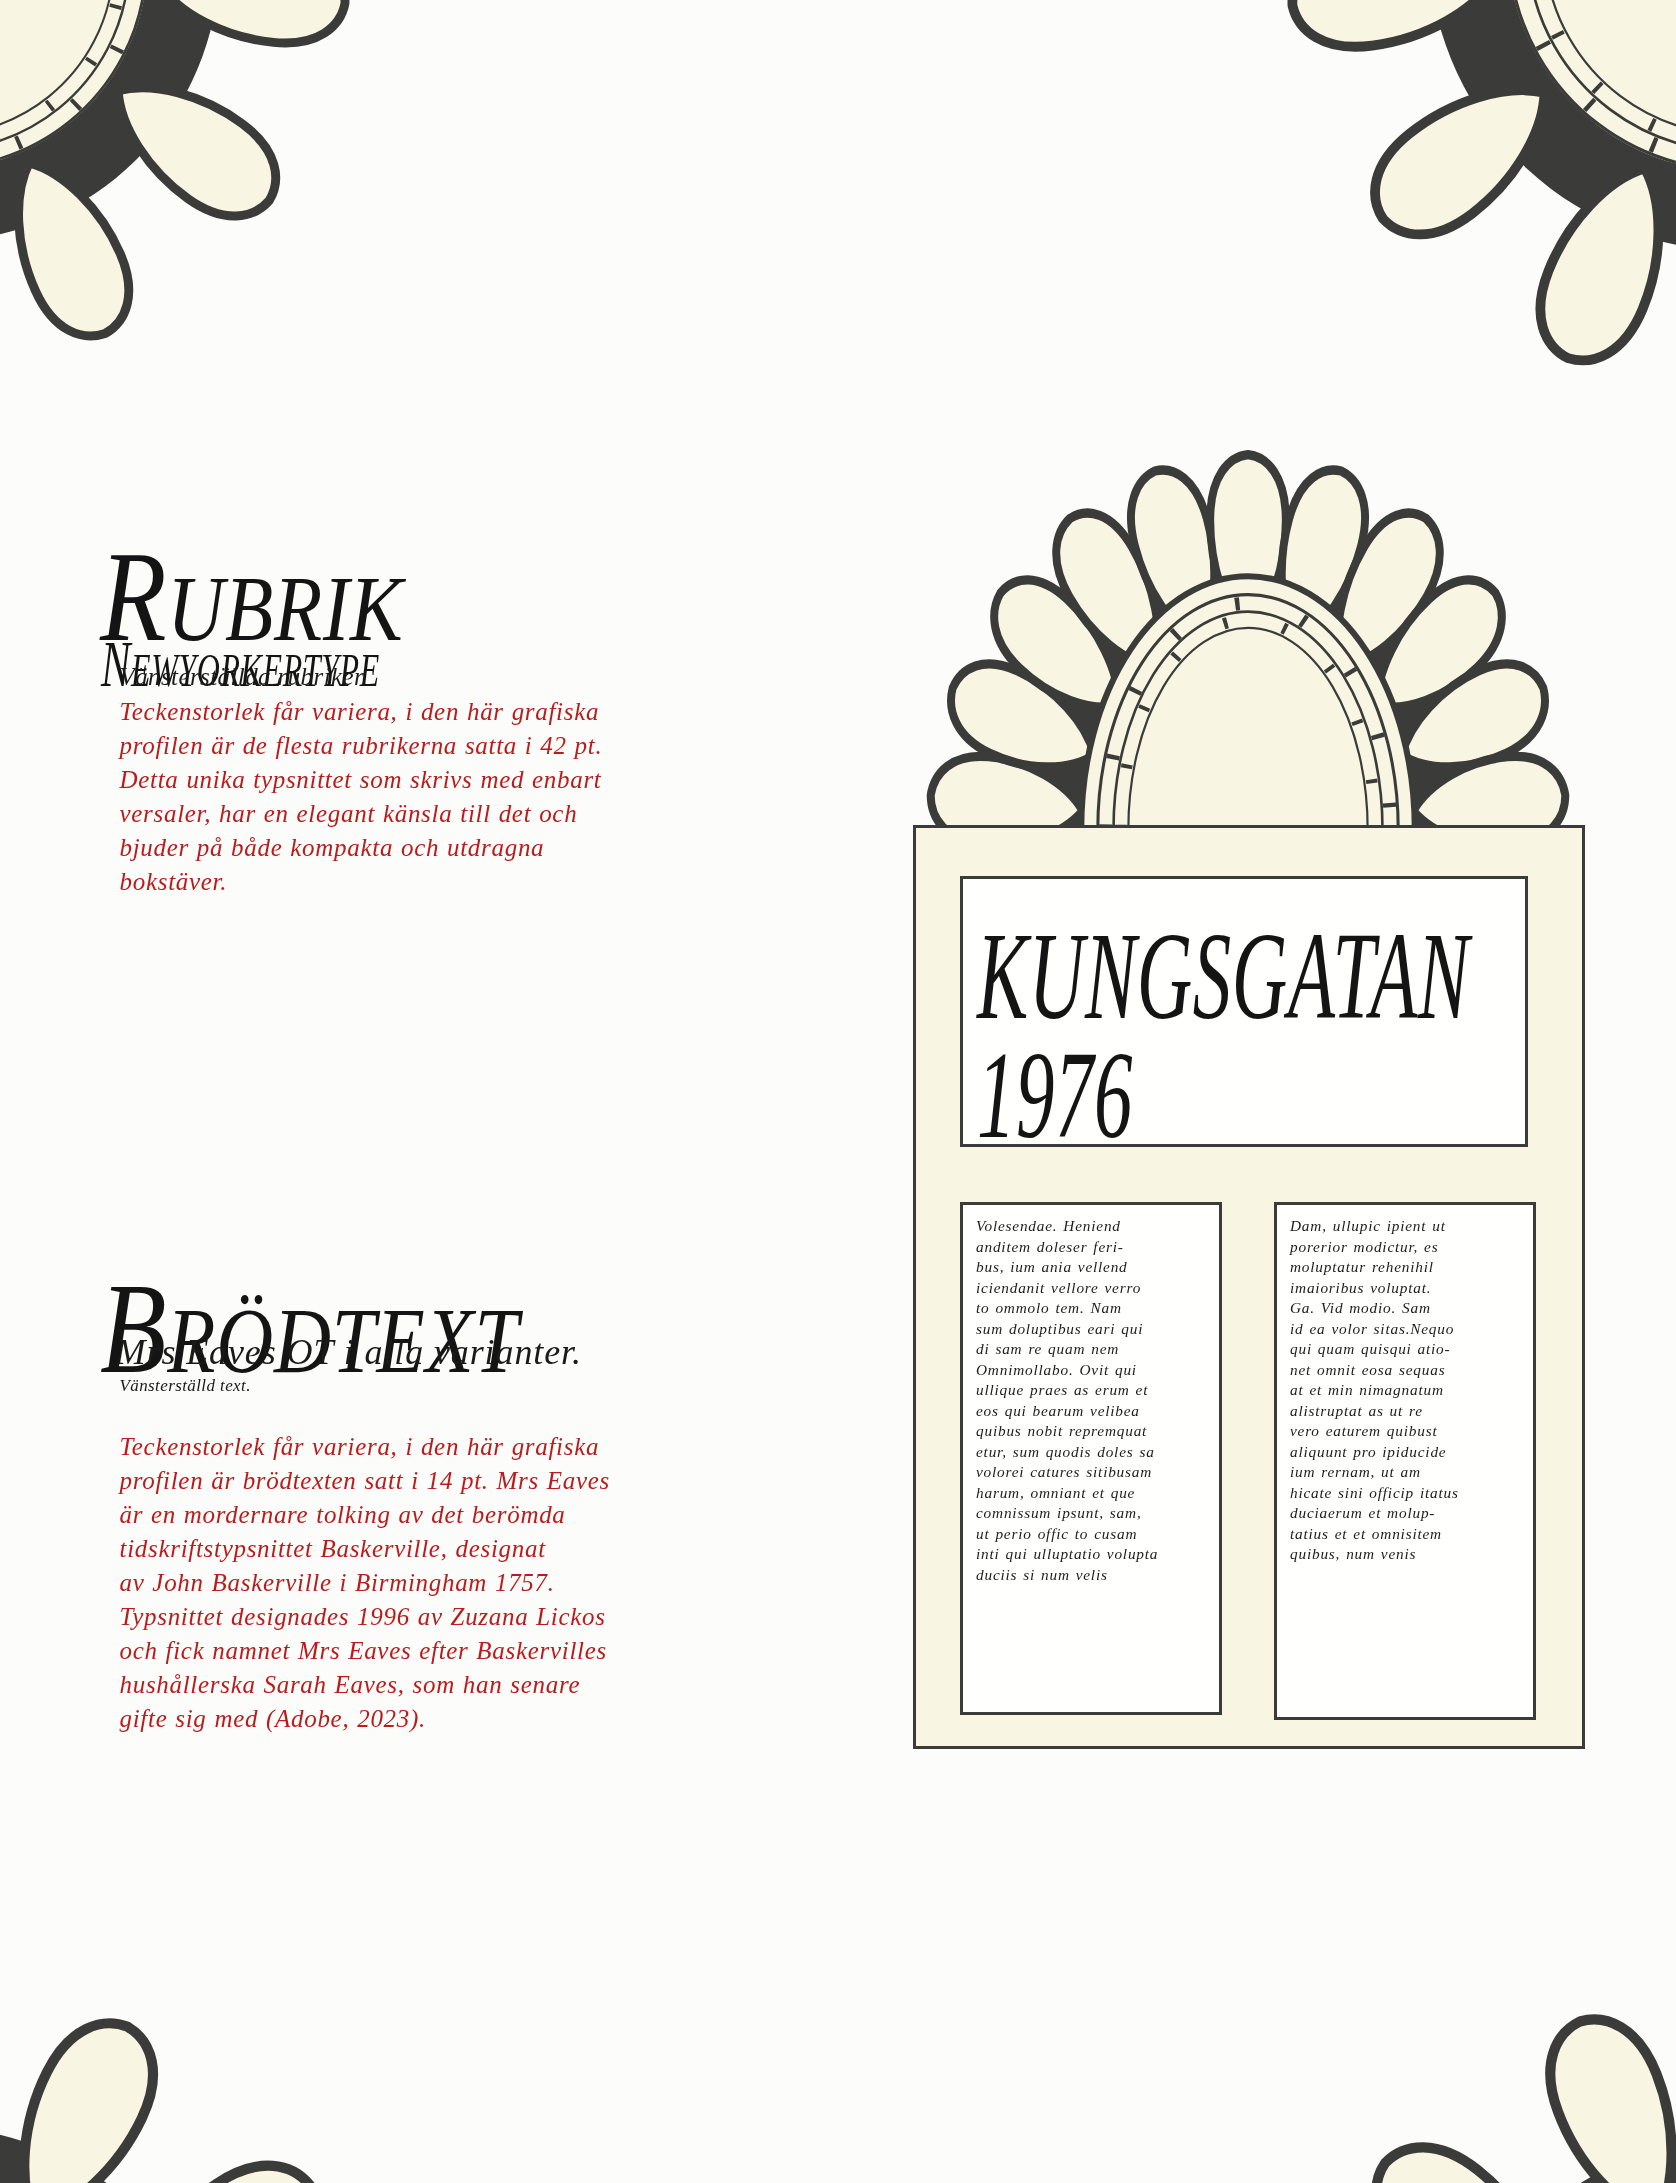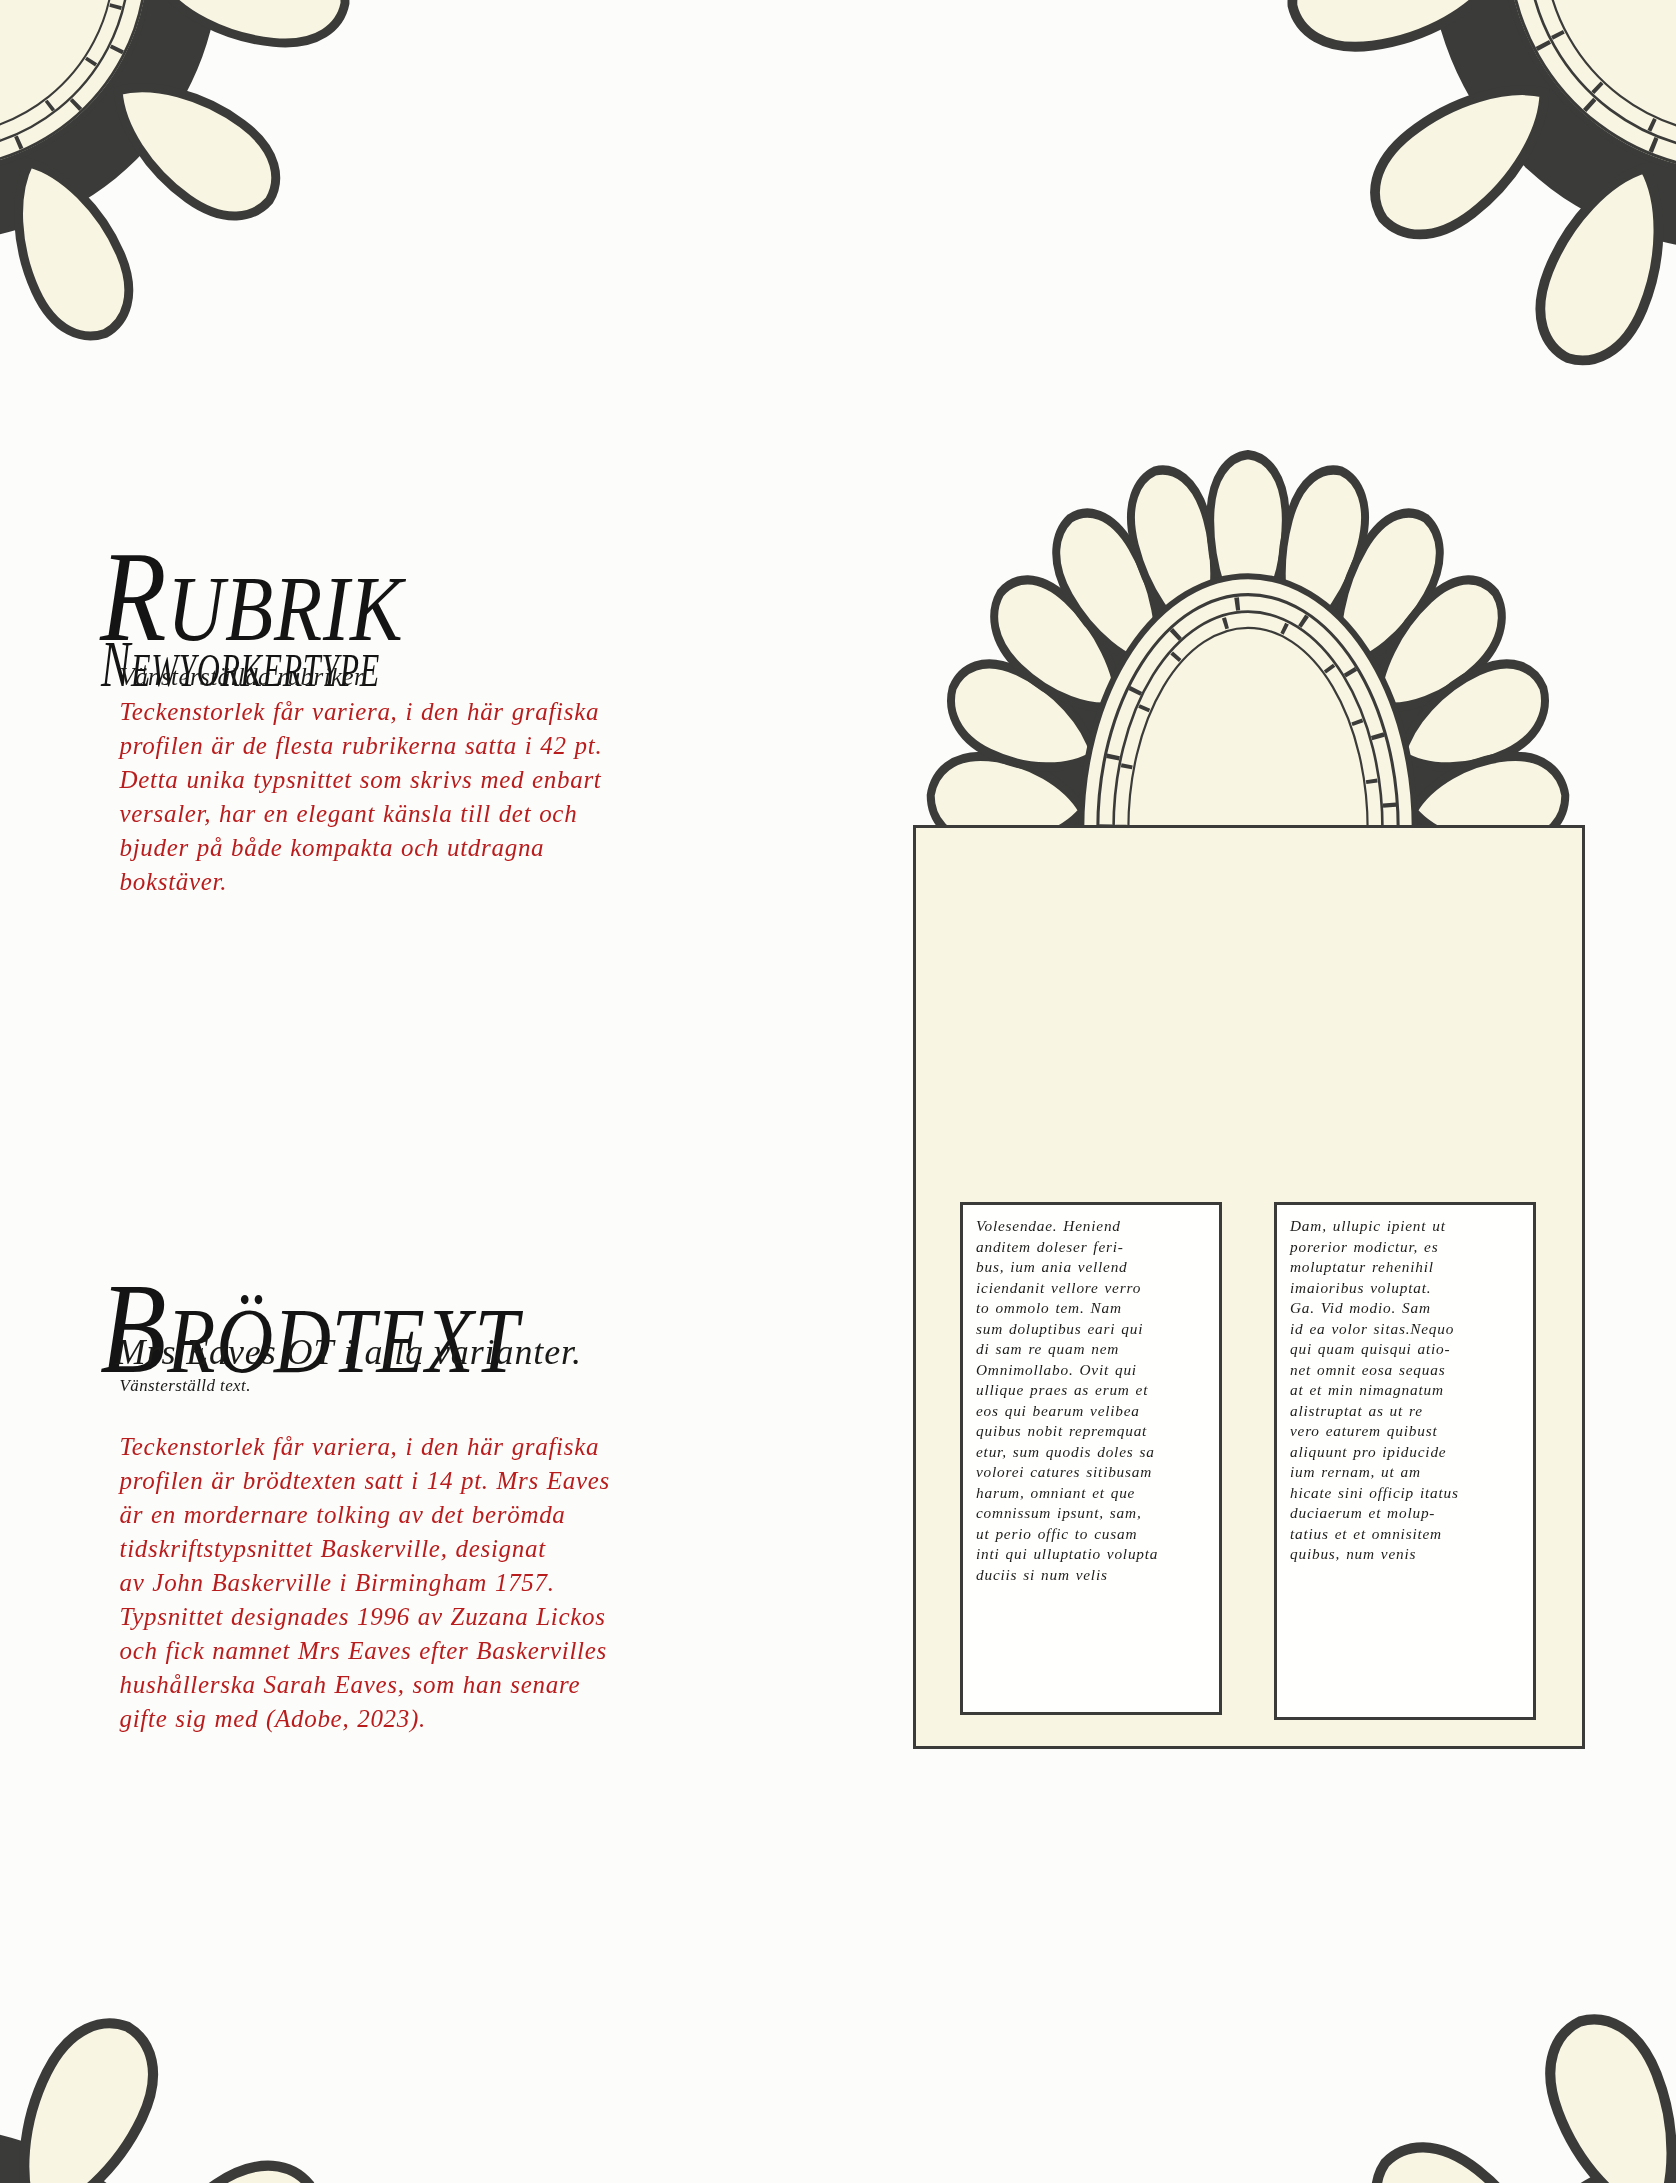--- a/index.html
+++ b/index.html
@@ -172,20 +172,27 @@
 är en mordernare tolking av det berömda
 tidskriftstypsnittet Baskerville, designat
 av John Baskerville i Birmingham 1757.
 Typsnittet designades 1996 av Zuzana Lickos
 och fick namnet Mrs Eaves efter Baskervilles
 hushållerska Sarah Eaves, som han senare
 gifte sig med (Adobe, 2023).</p>
   </section>
 
   <aside class="abs" id="card">
+    <div class="panel" id="title-panel">
+      <div id="title-inner">
+        <div class="card-title">Kungsgatan</div>
+        <br>
+        <div class="card-title">1976</div>
+      </div>
+    </div>
     <div class="panel col" id="col-left">Volesendae. Heniend
 anditem doleser feri-
 bus, ium ania vellend
 iciendanit vellore verro
 to ommolo tem. Nam
 sum doluptibus eari qui
 di sam re quam nem
 Omnimollabo. Ovit qui
 ullique praes as erum et
 eos qui bearum velibea

